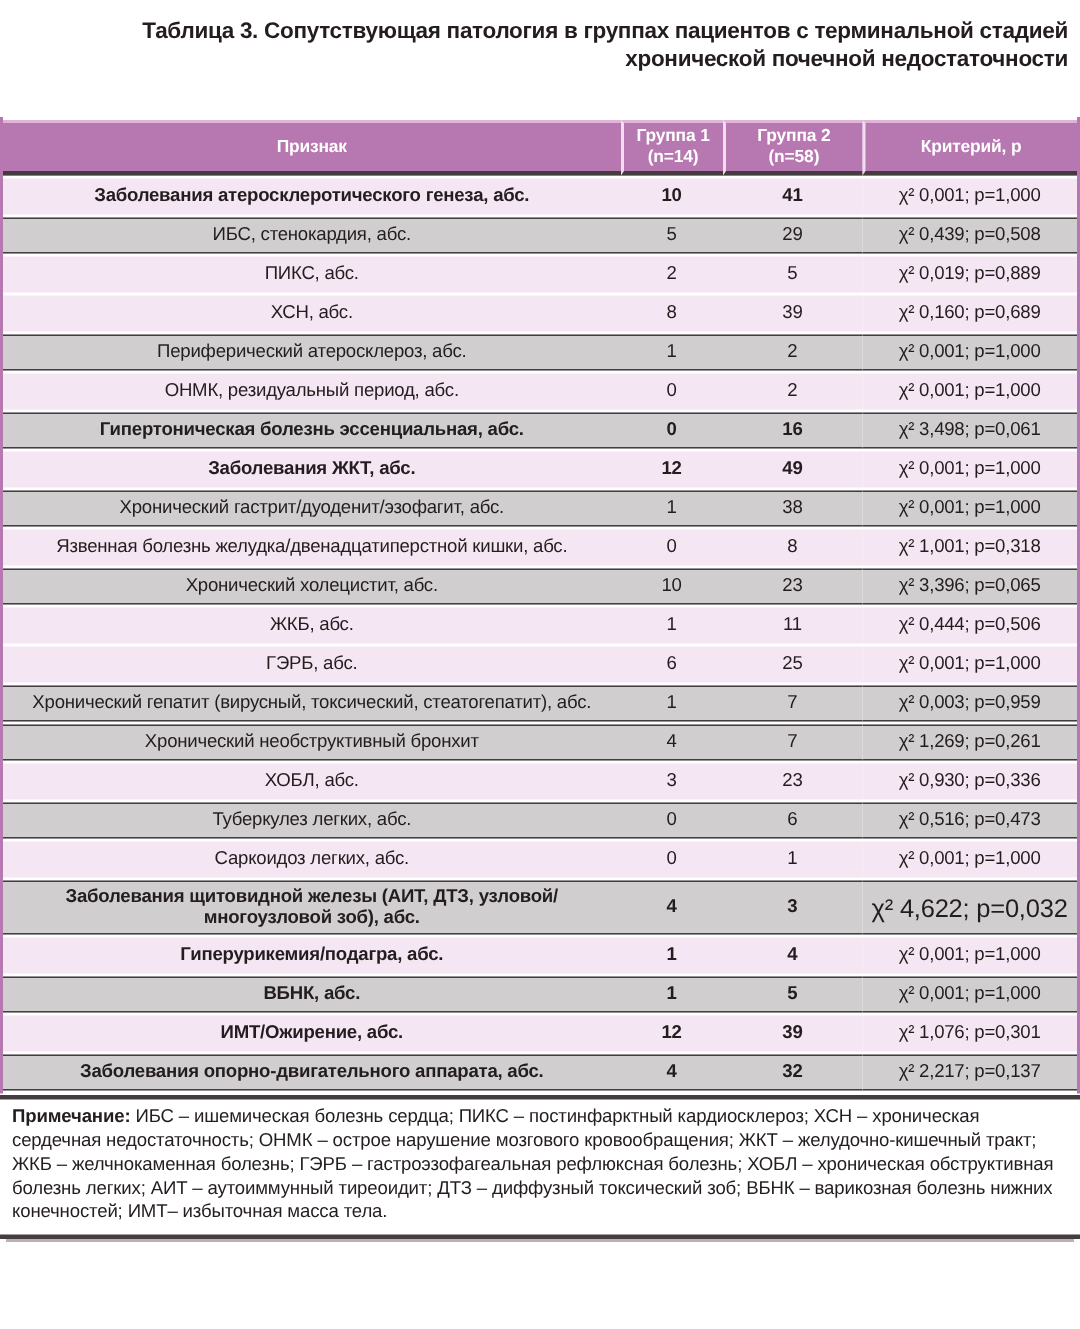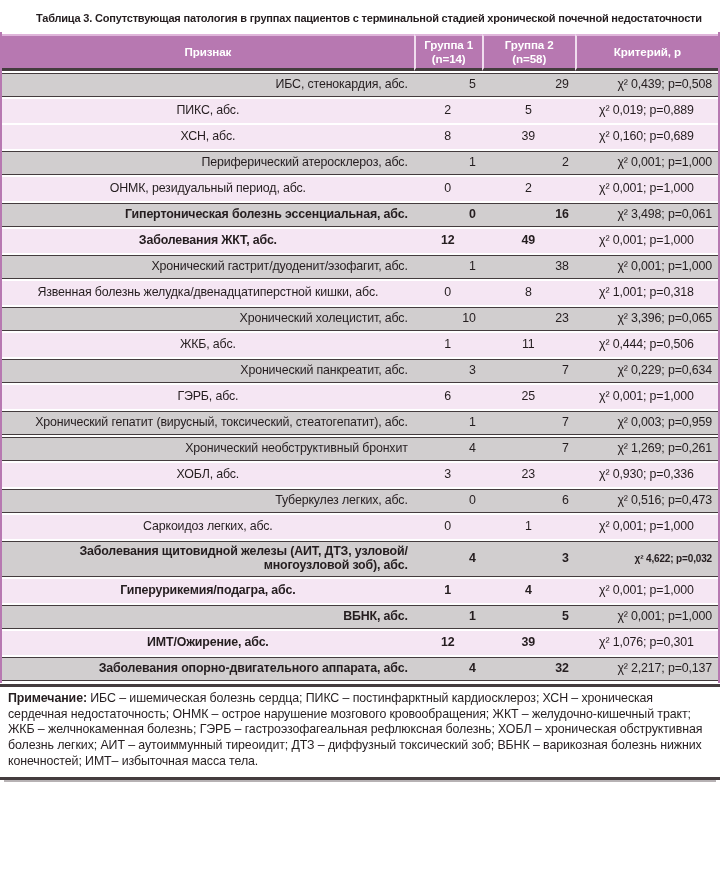--- a/index.html
+++ b/index.html
@@ -12,30 +12,31 @@
   }
   *{box-sizing:border-box;}
   html,body{margin:0;padding:0;}
   body{
     width:720px;min-height:886px;background:#ffffff;
     font-family:"Liberation Sans","DejaVu Sans",sans-serif;
     color:var(--text);
   }
   .title{
     padding:11px 8px 7px 36px;
-    text-align:left;
+    text-align:right;
     font-weight:bold;
-    font-size:11px;
+    font-size:15px;
     line-height:1.28;
     letter-spacing:-0.2px;
     color:var(--text);
   }
   .table-outer{
     border-left:2px solid var(--header-bg);
     border-right:2px solid var(--header-bg);
+    margin-top:22px;
   }
   table{
     width:100%;
     border-collapse:separate;
     border-spacing:0 2px;
     background:#ffffff;
   }
   th{
     background:var(--header-bg);
     color:#ffffff;
@@ -59,24 +60,23 @@
     font-size:12.4px;
     line-height:1.12;
     letter-spacing:-0.15px;
     color:var(--text);
   }
   tr.pink td{background:var(--row-pink);}
   tr.grey td{
     background:var(--row-grey);
     border-top:1px solid var(--line-dark);
     border-bottom:1px solid var(--line-dark);
-    text-align:right;
   }
   tr.bold td.lbl, tr.bold td.num{font-weight:bold;}
-  td.critbold{font-weight:bold;font-size:10px;}
+  td.critbold{font-weight:normal;font-size:17px;}
   .note{
     margin-top:1px;
     border-top:3px solid var(--line-dark);
     border-bottom:3px solid var(--line-dark);
     box-shadow:0 6px 0 -4px #b7b2b4;
     padding:4px 8px 7px 8px;
     font-size:12.4px;
     line-height:1.28;
     letter-spacing:-0.1px;
     text-align:left;
@@ -104,20 +104,26 @@
       <tr>
         <th>Признак</th>
         <th>Группа 1
 (n=14)</th>
         <th>Группа 2
 (n=58)</th>
         <th>Критерий, p</th>
       </tr>
     </thead>
     <tbody id="tbody">
+        <tr class="pink bold">
+    <td class="lbl">Заболевания атеросклеротического генеза, абс.</td>
+    <td class="num">10</td>
+    <td class="num">41</td>
+    <td class="crit">χ² 0,001; p=1,000</td>
+  </tr>
         <tr class="grey">
     <td class="lbl">ИБС, стенокардия, абс.</td>
     <td class="num">5</td>
     <td class="num">29</td>
     <td class="crit">χ² 0,439; p=0,508</td>
   </tr>
         <tr class="pink">
     <td class="lbl">ПИКС, абс.</td>
     <td class="num">2</td>
     <td class="num">5</td>
@@ -170,26 +176,20 @@
     <td class="num">10</td>
     <td class="num">23</td>
     <td class="crit">χ² 3,396; p=0,065</td>
   </tr>
         <tr class="pink">
     <td class="lbl">ЖКБ, абс.</td>
     <td class="num">1</td>
     <td class="num">11</td>
     <td class="crit">χ² 0,444; p=0,506</td>
   </tr>
-        <tr class="grey">
-    <td class="lbl">Хронический панкреатит, абс.</td>
-    <td class="num">3</td>
-    <td class="num">7</td>
-    <td class="crit">χ² 0,229; p=0,634</td>
-  </tr>
         <tr class="pink">
     <td class="lbl">ГЭРБ, абс.</td>
     <td class="num">6</td>
     <td class="num">25</td>
     <td class="crit">χ² 0,001; p=1,000</td>
   </tr>
         <tr class="grey">
     <td class="lbl">Хронический гепатит (вирусный, токсический, стеатогепатит), абс.</td>
     <td class="num">1</td>
     <td class="num">7</td>

